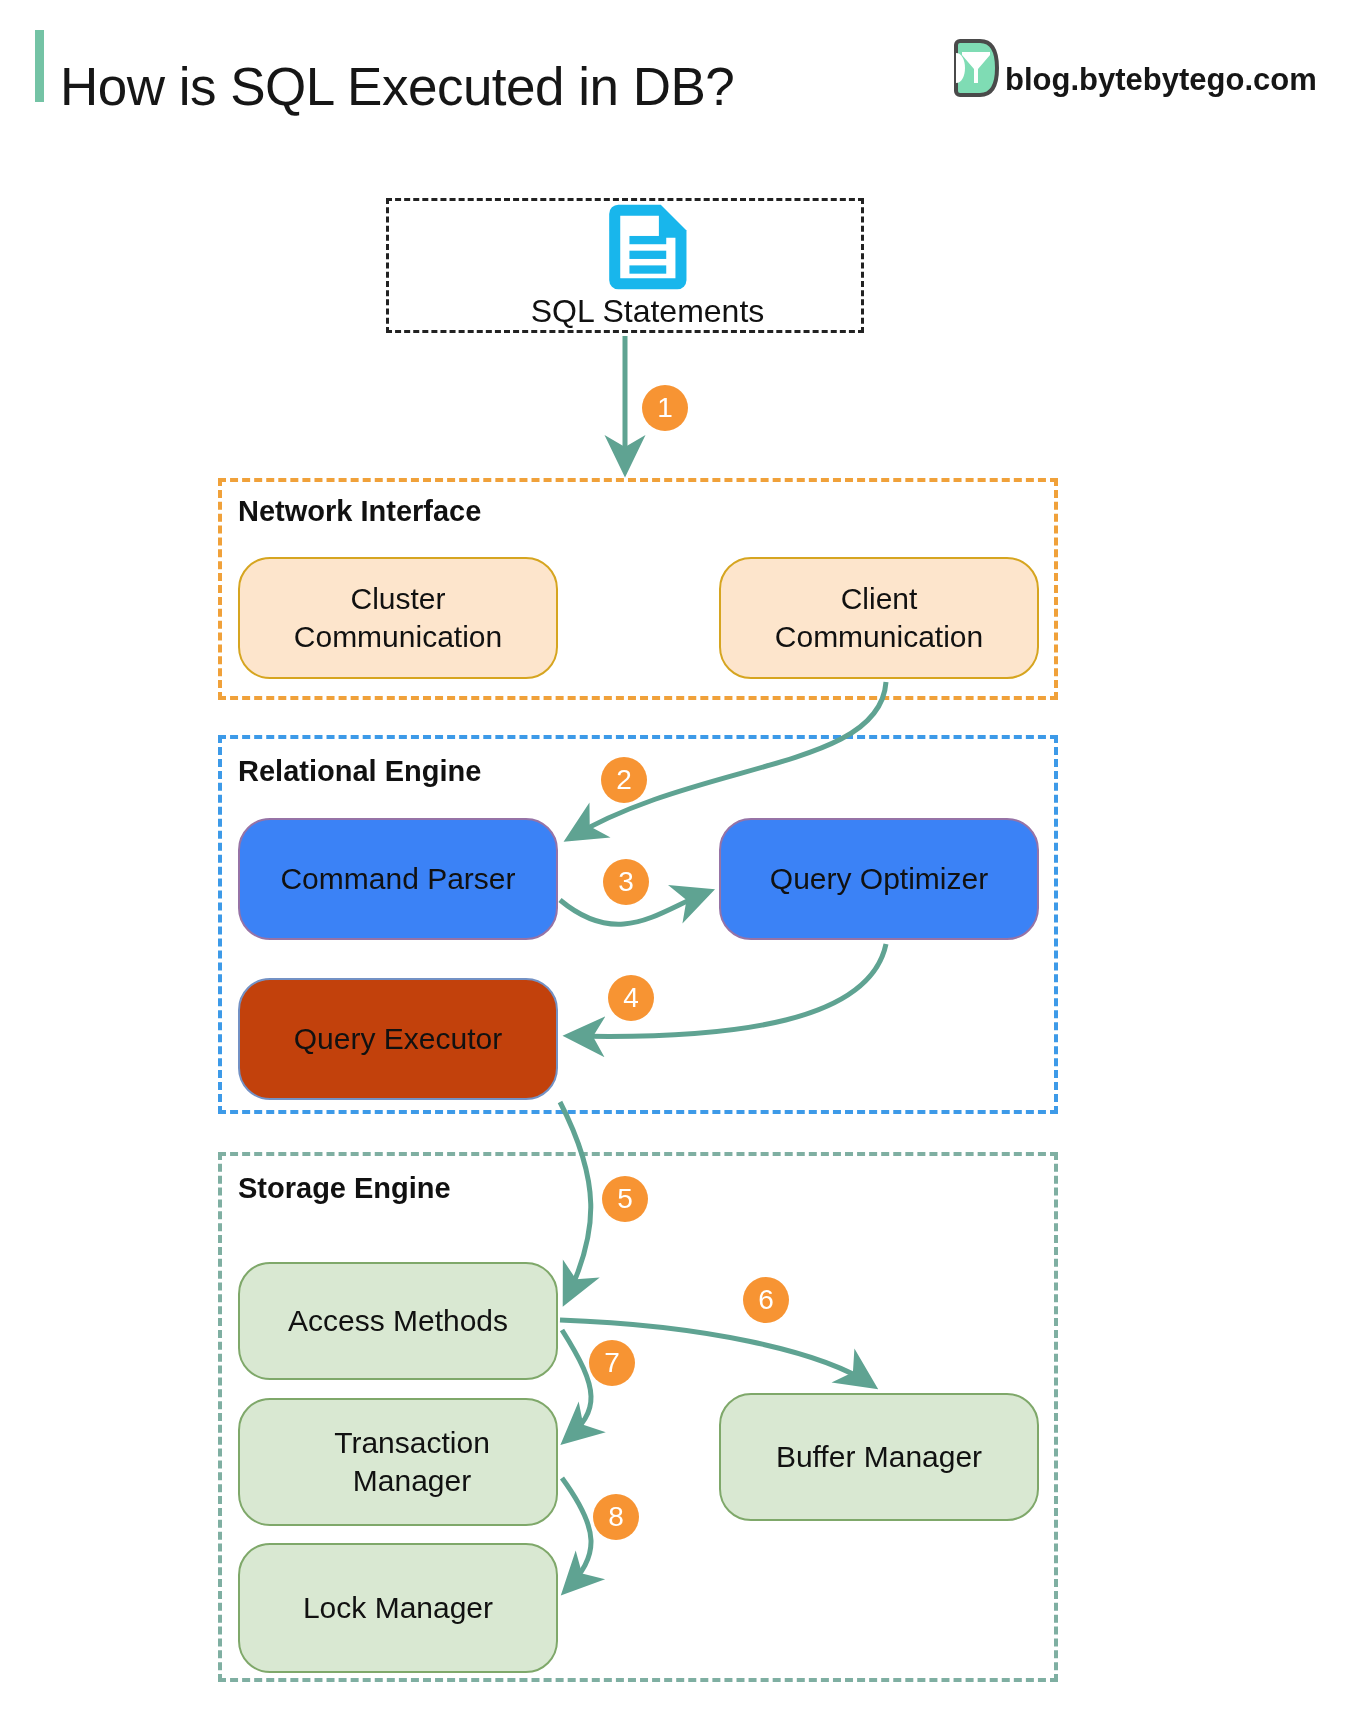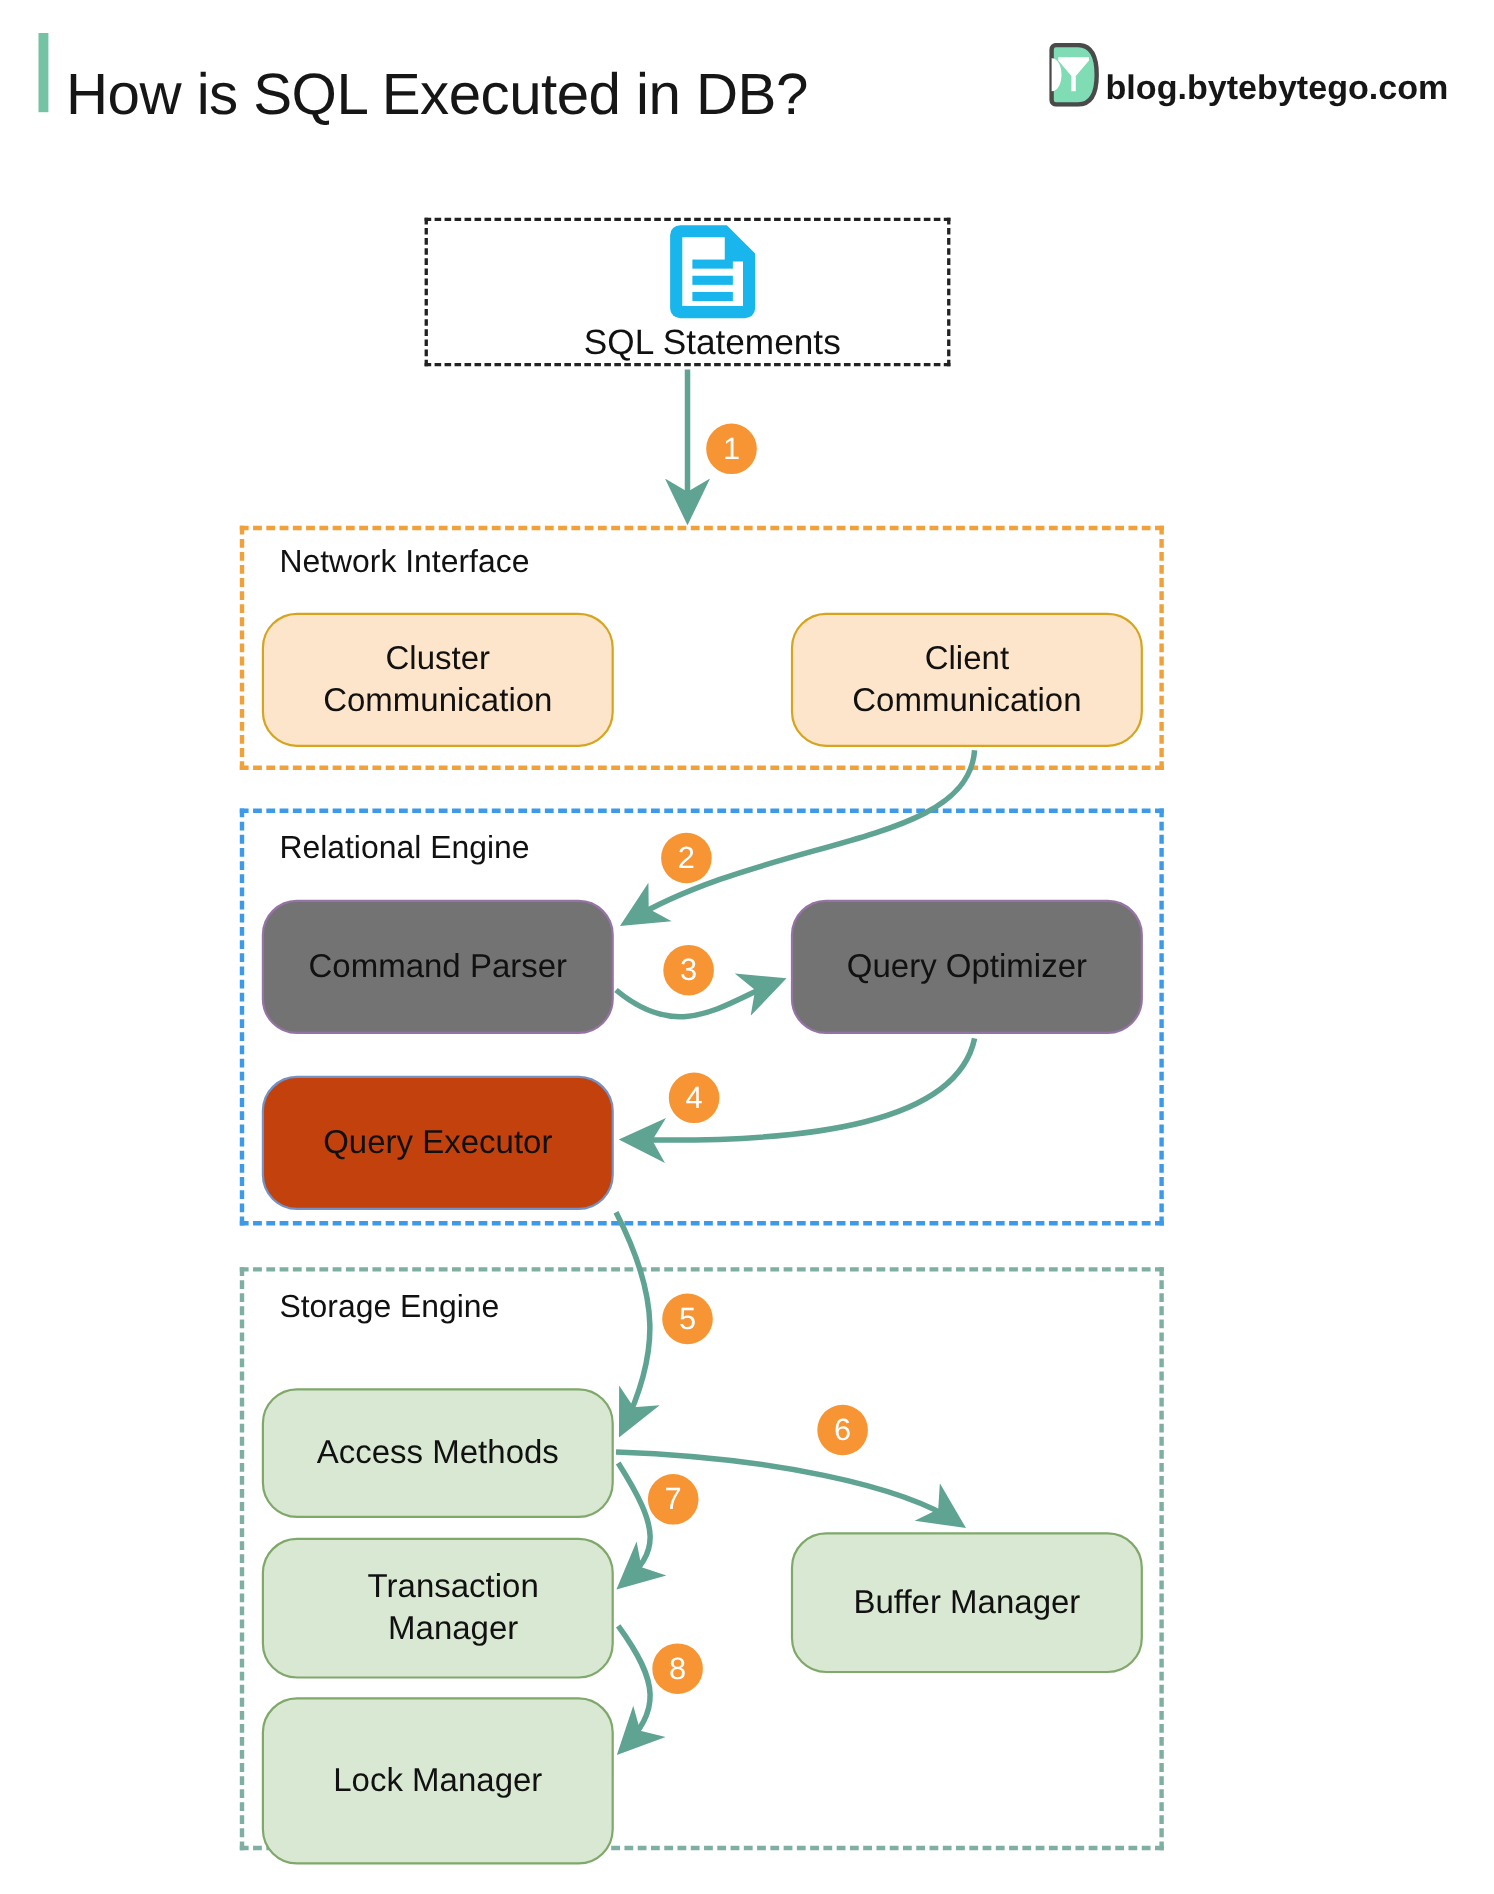--- a/index.html
+++ b/index.html
@@ -61,44 +61,43 @@
   
   .group {
     position: absolute;
     border-style: dashed;
     border-width: 4px;
     box-sizing: border-box;
   }
   .group-title {
     position: absolute;
     font-size: 29px;
-    font-weight: 400;
+    font-weight: 700;
     color: #111111;
     white-space: nowrap;
-    margin-left: 16px;
   }
 
   
   .node {
     position: absolute;
     box-sizing: border-box;
     border-width: 2px;
     border-style: solid;
     display: flex;
     align-items: center;
     justify-content: center;
     text-align: center;
     font-size: 30px;
     color: #111111;
     line-height: 1.28;
     padding: 4px 8px;
     border-radius: 32px;
   }
   .node.orange { background: #FDE5CC; border-color: #D6A520; }
-  .node.purple { background: #737373; border-color: #9673A6; }
+  .node.purple { background: #3b82f6; border-color: #9673A6; }
   .node.blue   { background: #c2410c; border-color: #7391C4; }
   .node.green  { background: #D9E8D2; border-color: #7FA86A; }
 
   
   #sql-box {
     position: absolute;
     box-sizing: border-box;
     border: 3px dashed #222222;
     display: flex;
     align-items: center;
@@ -184,21 +183,21 @@
   <div class="node blue" style="left:238px; top:978px; width:320px; height:122px;">Query Executor</div>
 
   <div class="group" style="left:218px; top:1152px; width:840px; height:530px; border-color:#7FAFA2;"></div>
   <div class="group-title" style="left:238px; top:1172px;">Storage Engine</div>
 
   <div class="node green" style="left:238px; top:1262px; width:320px; height:118px;">Access Methods</div>
 
   <div class="node green" style="left:238px; top:1398px; width:320px; height:128px; white-space:pre-line;padding-left:36px;">Transaction
 Manager</div>
 
-  <div class="node green" style="left:238px; top:1543px; width:320px; height:152px;">Lock Manager</div>
+  <div class="node green" style="left:238px; top:1543px; width:320px; height:130px;">Lock Manager</div>
 
   <div class="node green" style="left:719px; top:1393px; width:320px; height:128px;">Buffer Manager</div>
 
   <svg id="arrows" viewBox="0 0 1358 1722">
     <defs>
       <marker id="ah" markerWidth="9" markerHeight="9" refX="7" refY="4.5" orient="auto" markerUnits="strokeWidth">
         <path d="M0,0.4 L8.5,4.5 L0,8.6 L2.4,4.5 Z" fill="#5FA392"></path>
       </marker>
     </defs>
     <g fill="none" stroke="#5FA392" stroke-width="5" marker-end="url(#ah)">

